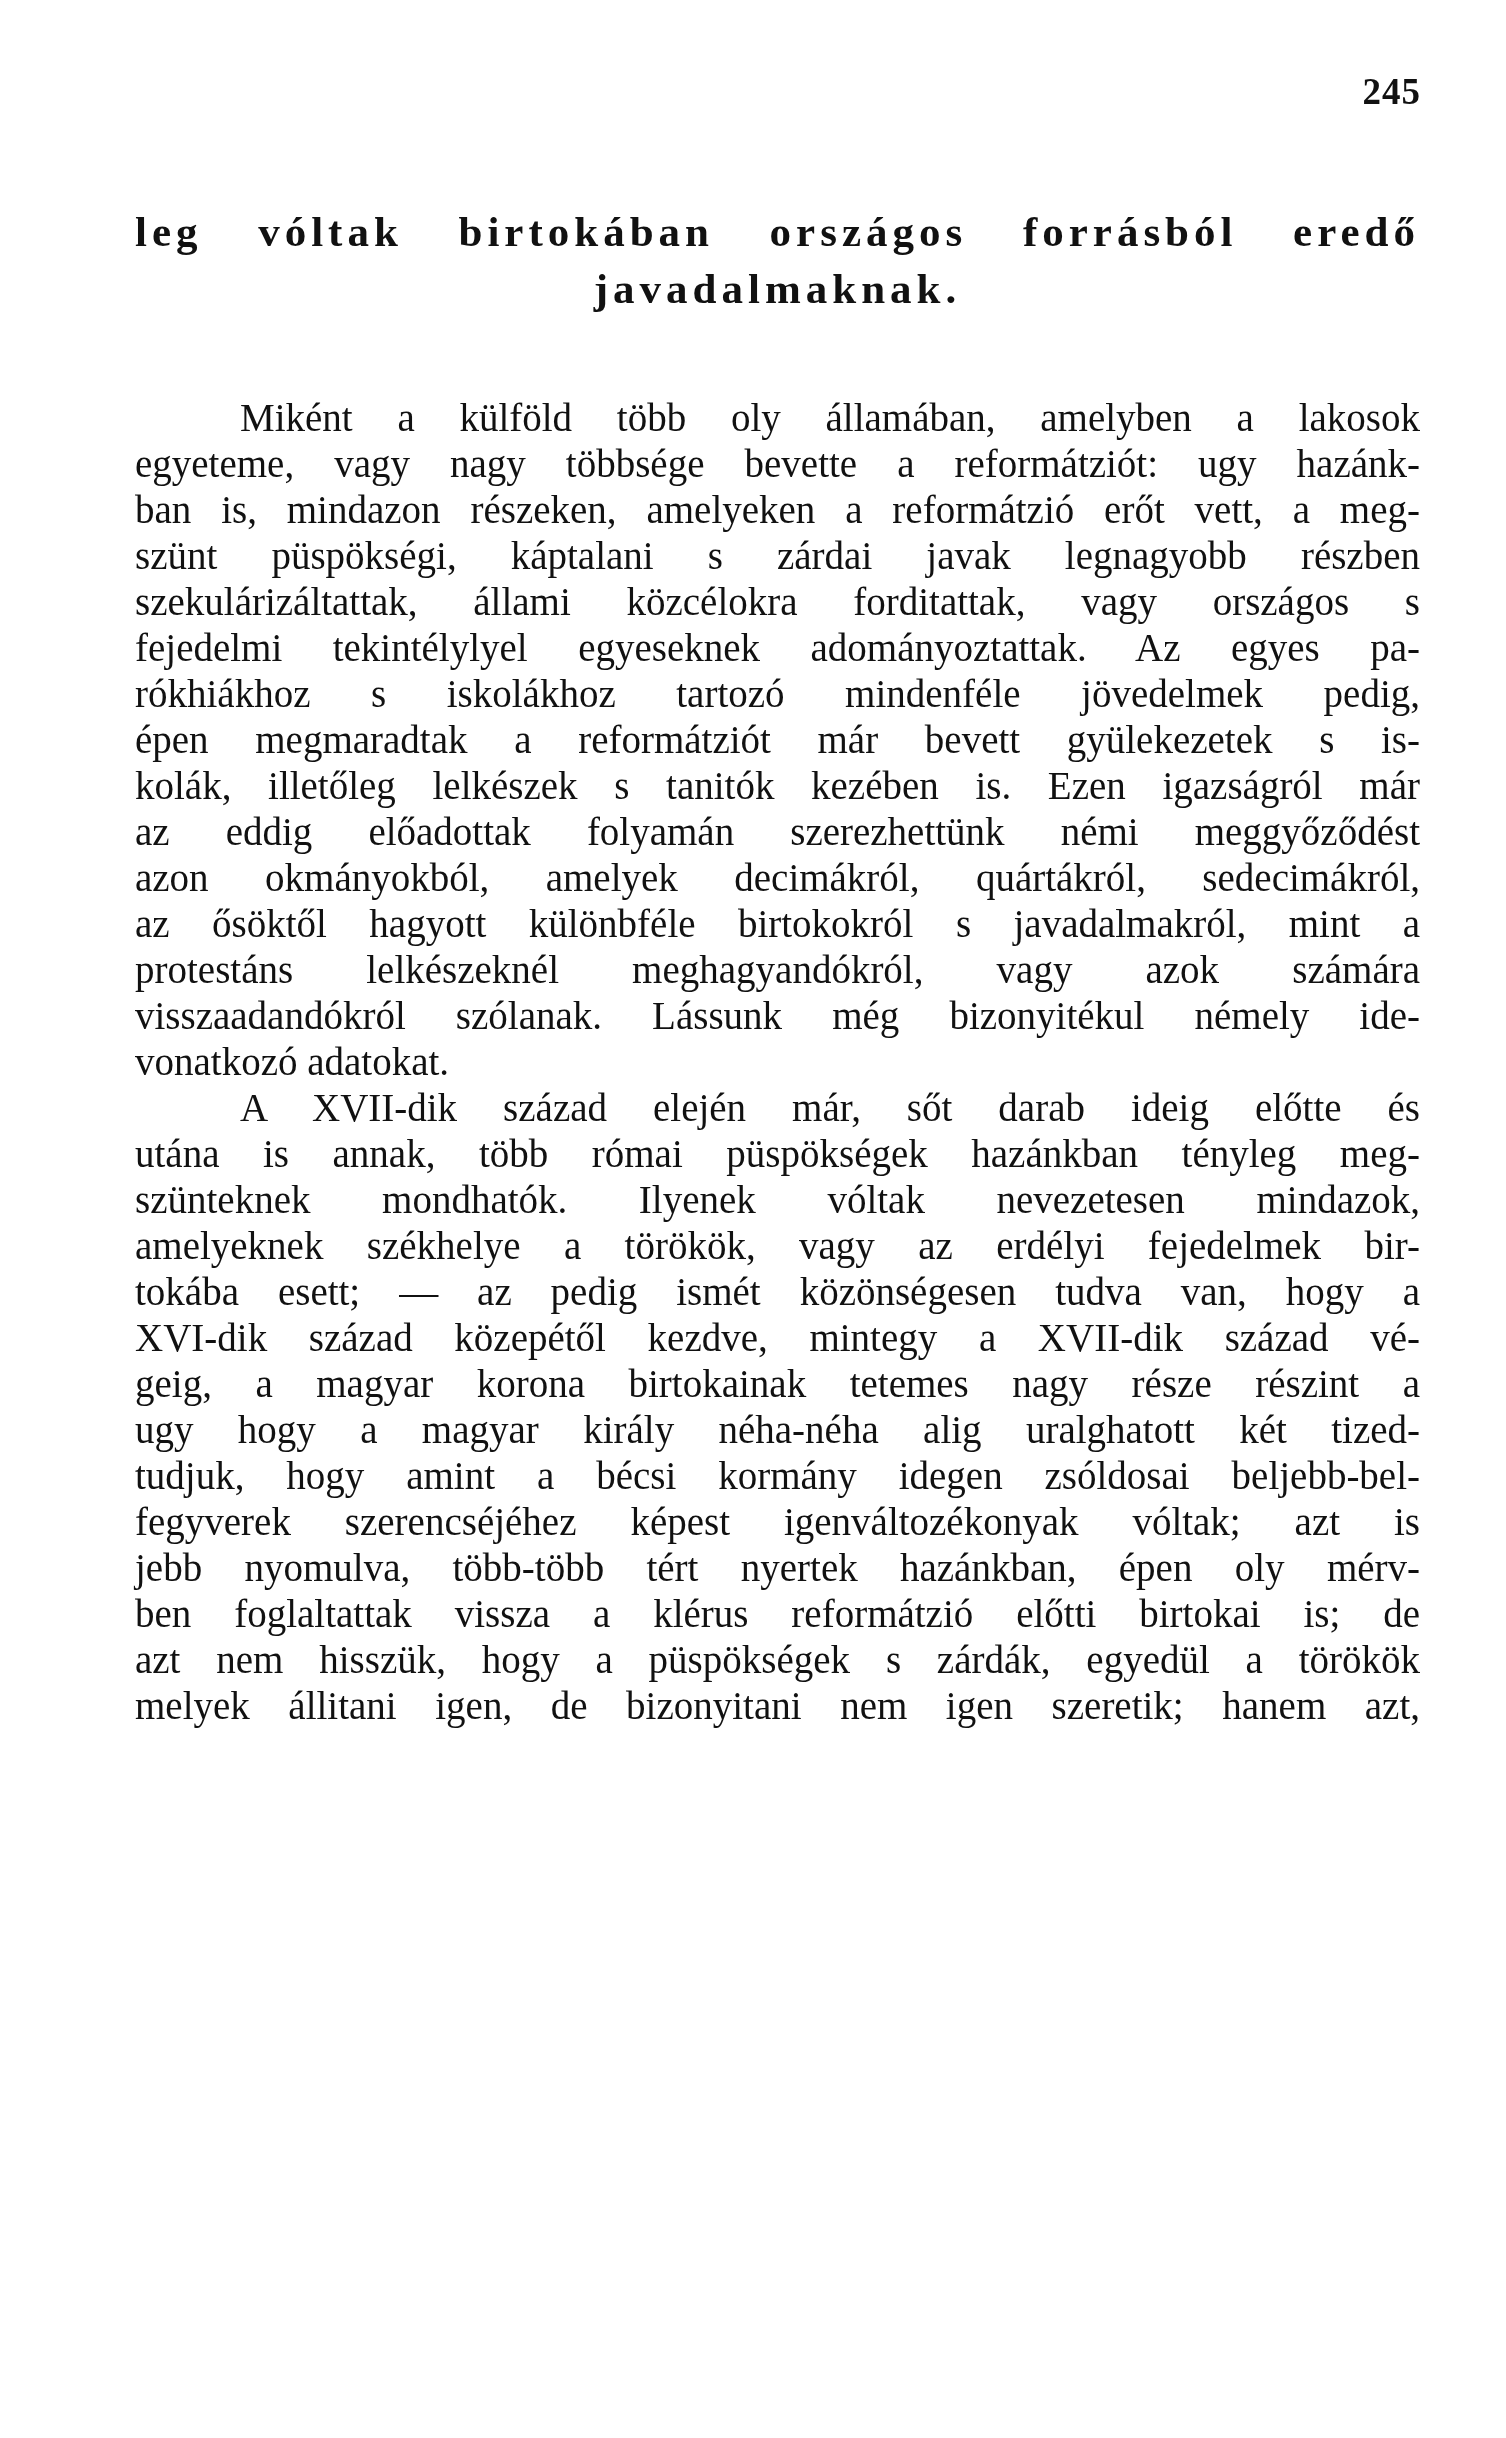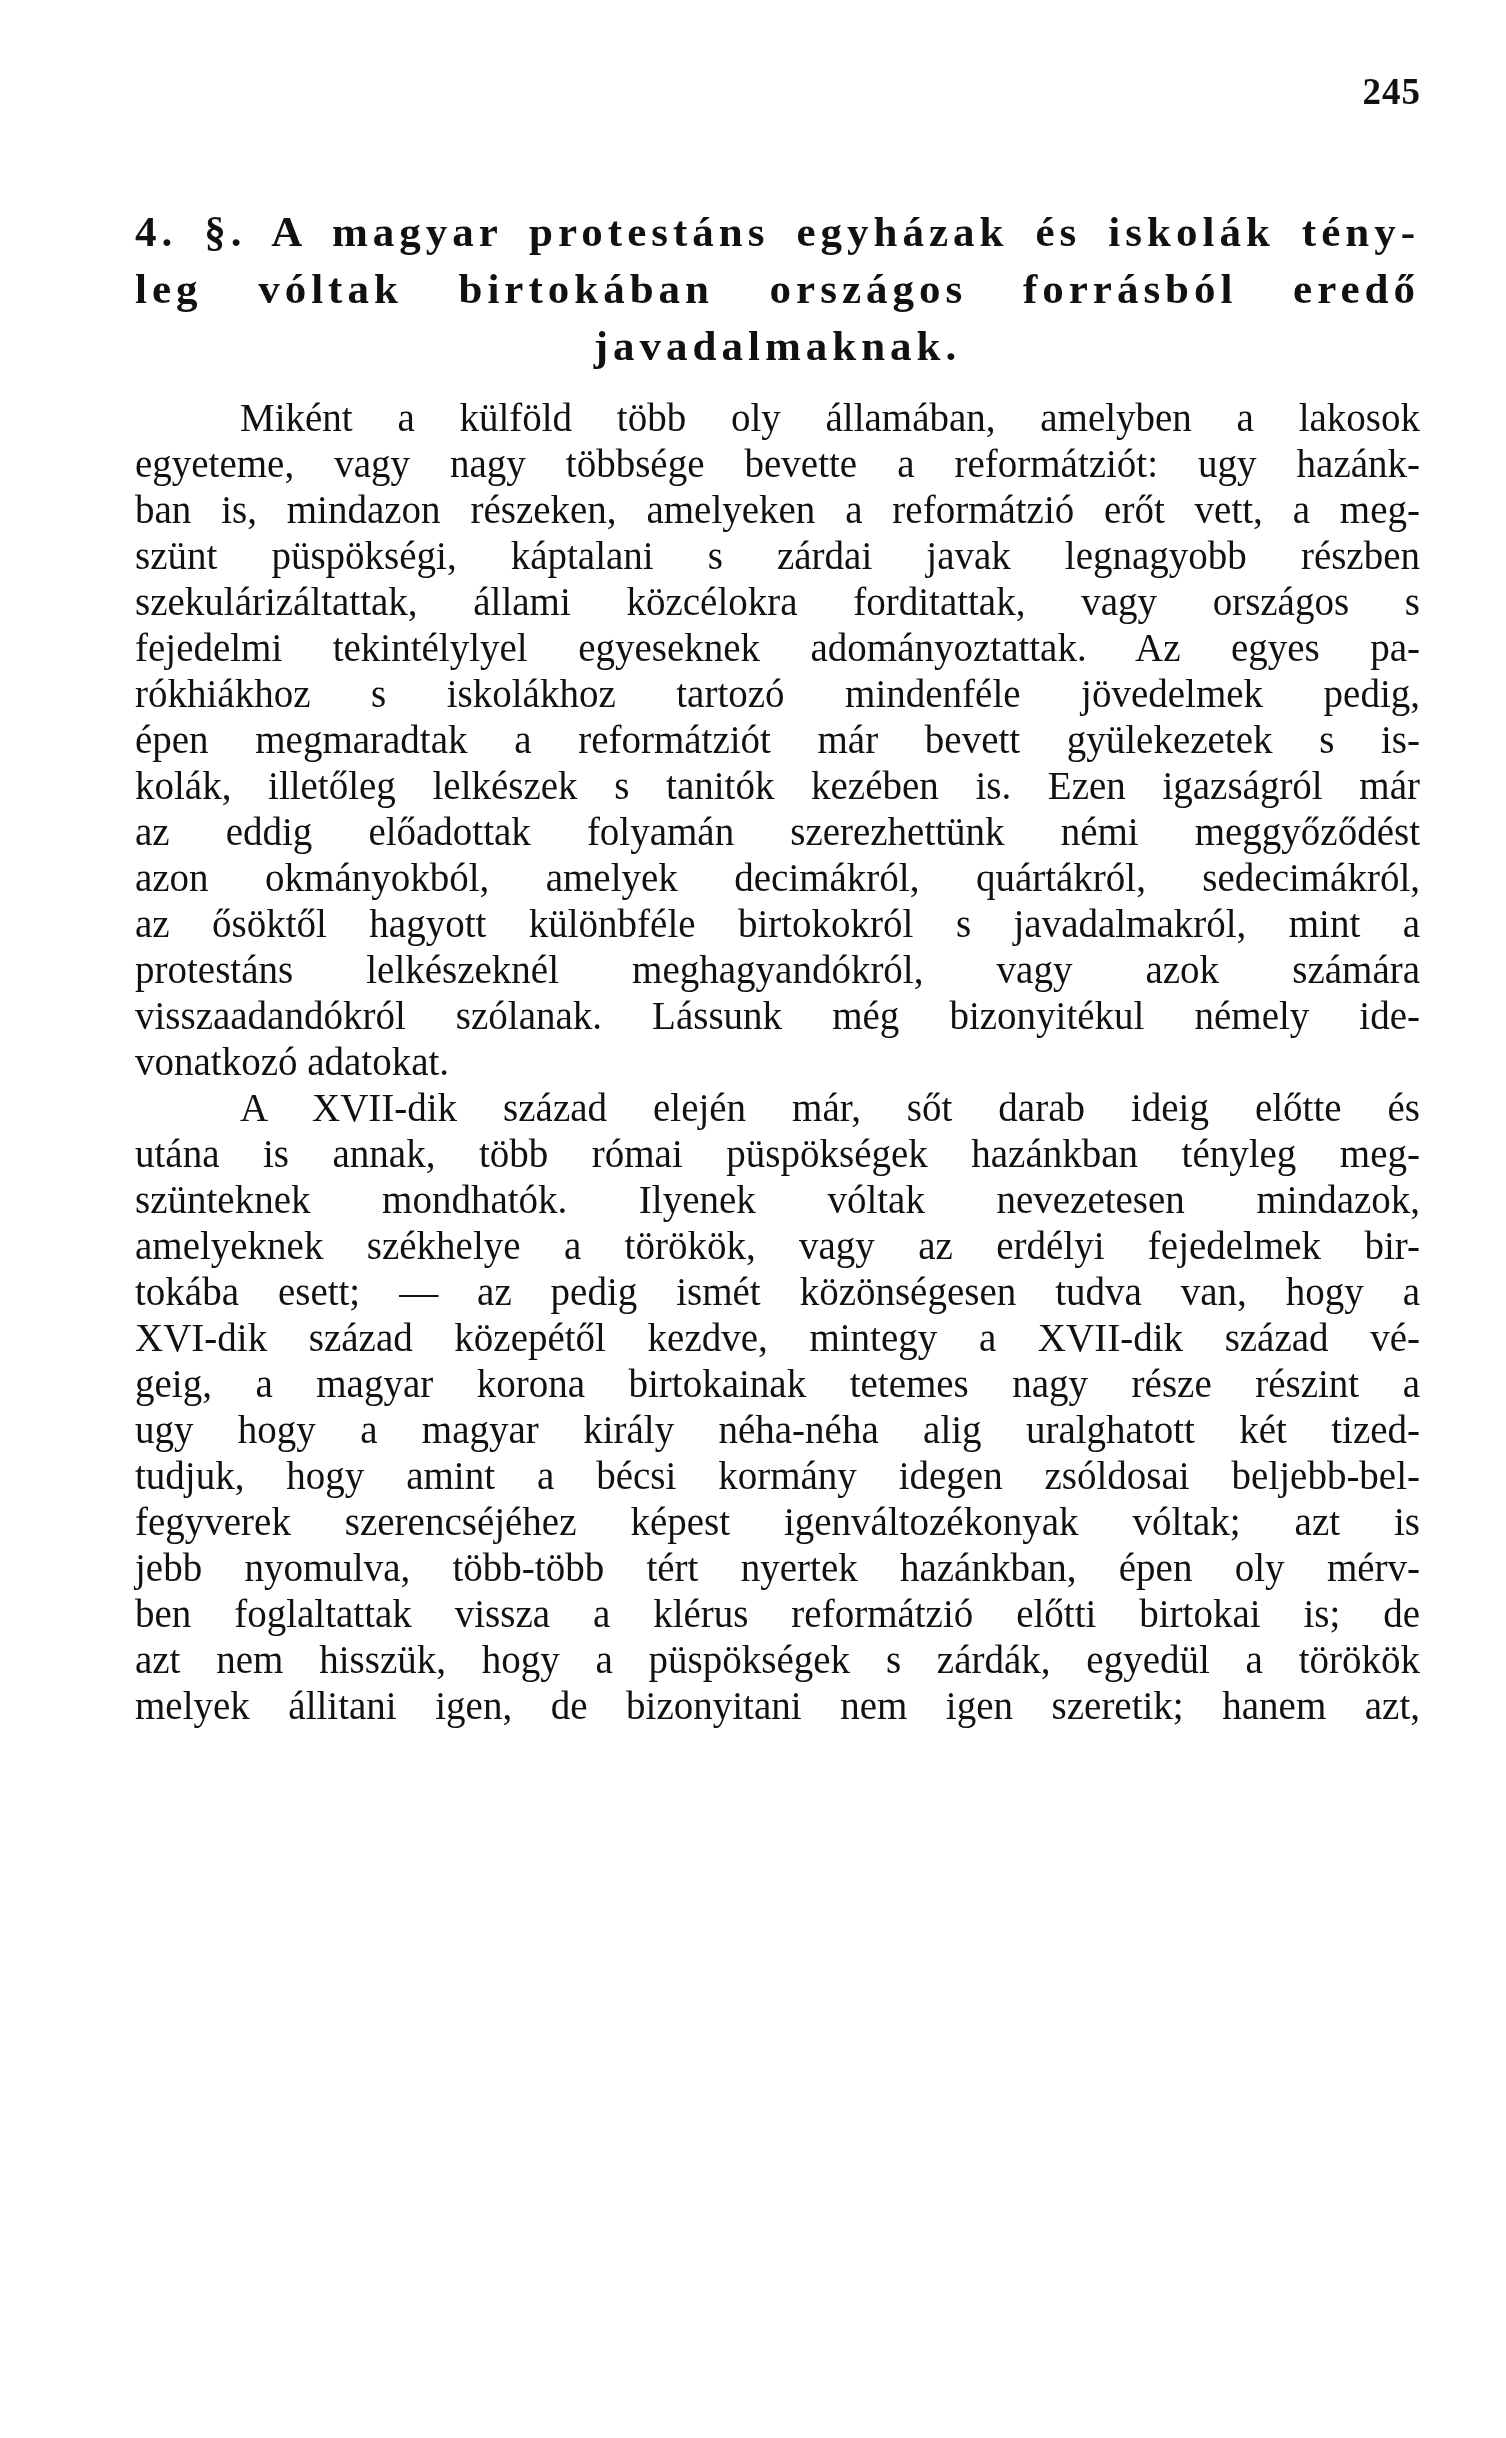--- a/index.html
+++ b/index.html
@@ -17,21 +17,20 @@
   .line { display:block; white-space:nowrap; text-align:justify; text-align-last:justify; height:46px; overflow:visible; }
   .line.indent { padding-left:105px; }
   .line.last { text-align-last:left; }
 </style>
 </head>
 <body>
 
 <div class="page-number">245</div>
 
 <div class="heading">
-  <span class="hl">4. §. A magyar protestáns egyházak és iskolák tény-</span>
   <span class="hl">leg vóltak birtokában országos forrásból eredő</span>
   <span class="hl center">javadalmaknak.</span>
 </div>
 
 <div class="body">
   <span class="line indent">Miként a külföld több oly államában, amelyben a lakosok</span>
   <span class="line">egyeteme, vagy nagy többsége bevette a reformátziót: ugy hazánk-</span>
   <span class="line">ban is, mindazon részeken, amelyeken a reformátzió erőt vett, a meg-</span>
   <span class="line">szünt püspökségi, káptalani s zárdai javak legnagyobb részben</span>
   <span class="line">szekulárizáltattak, állami közcélokra forditattak, vagy országos s</span>

